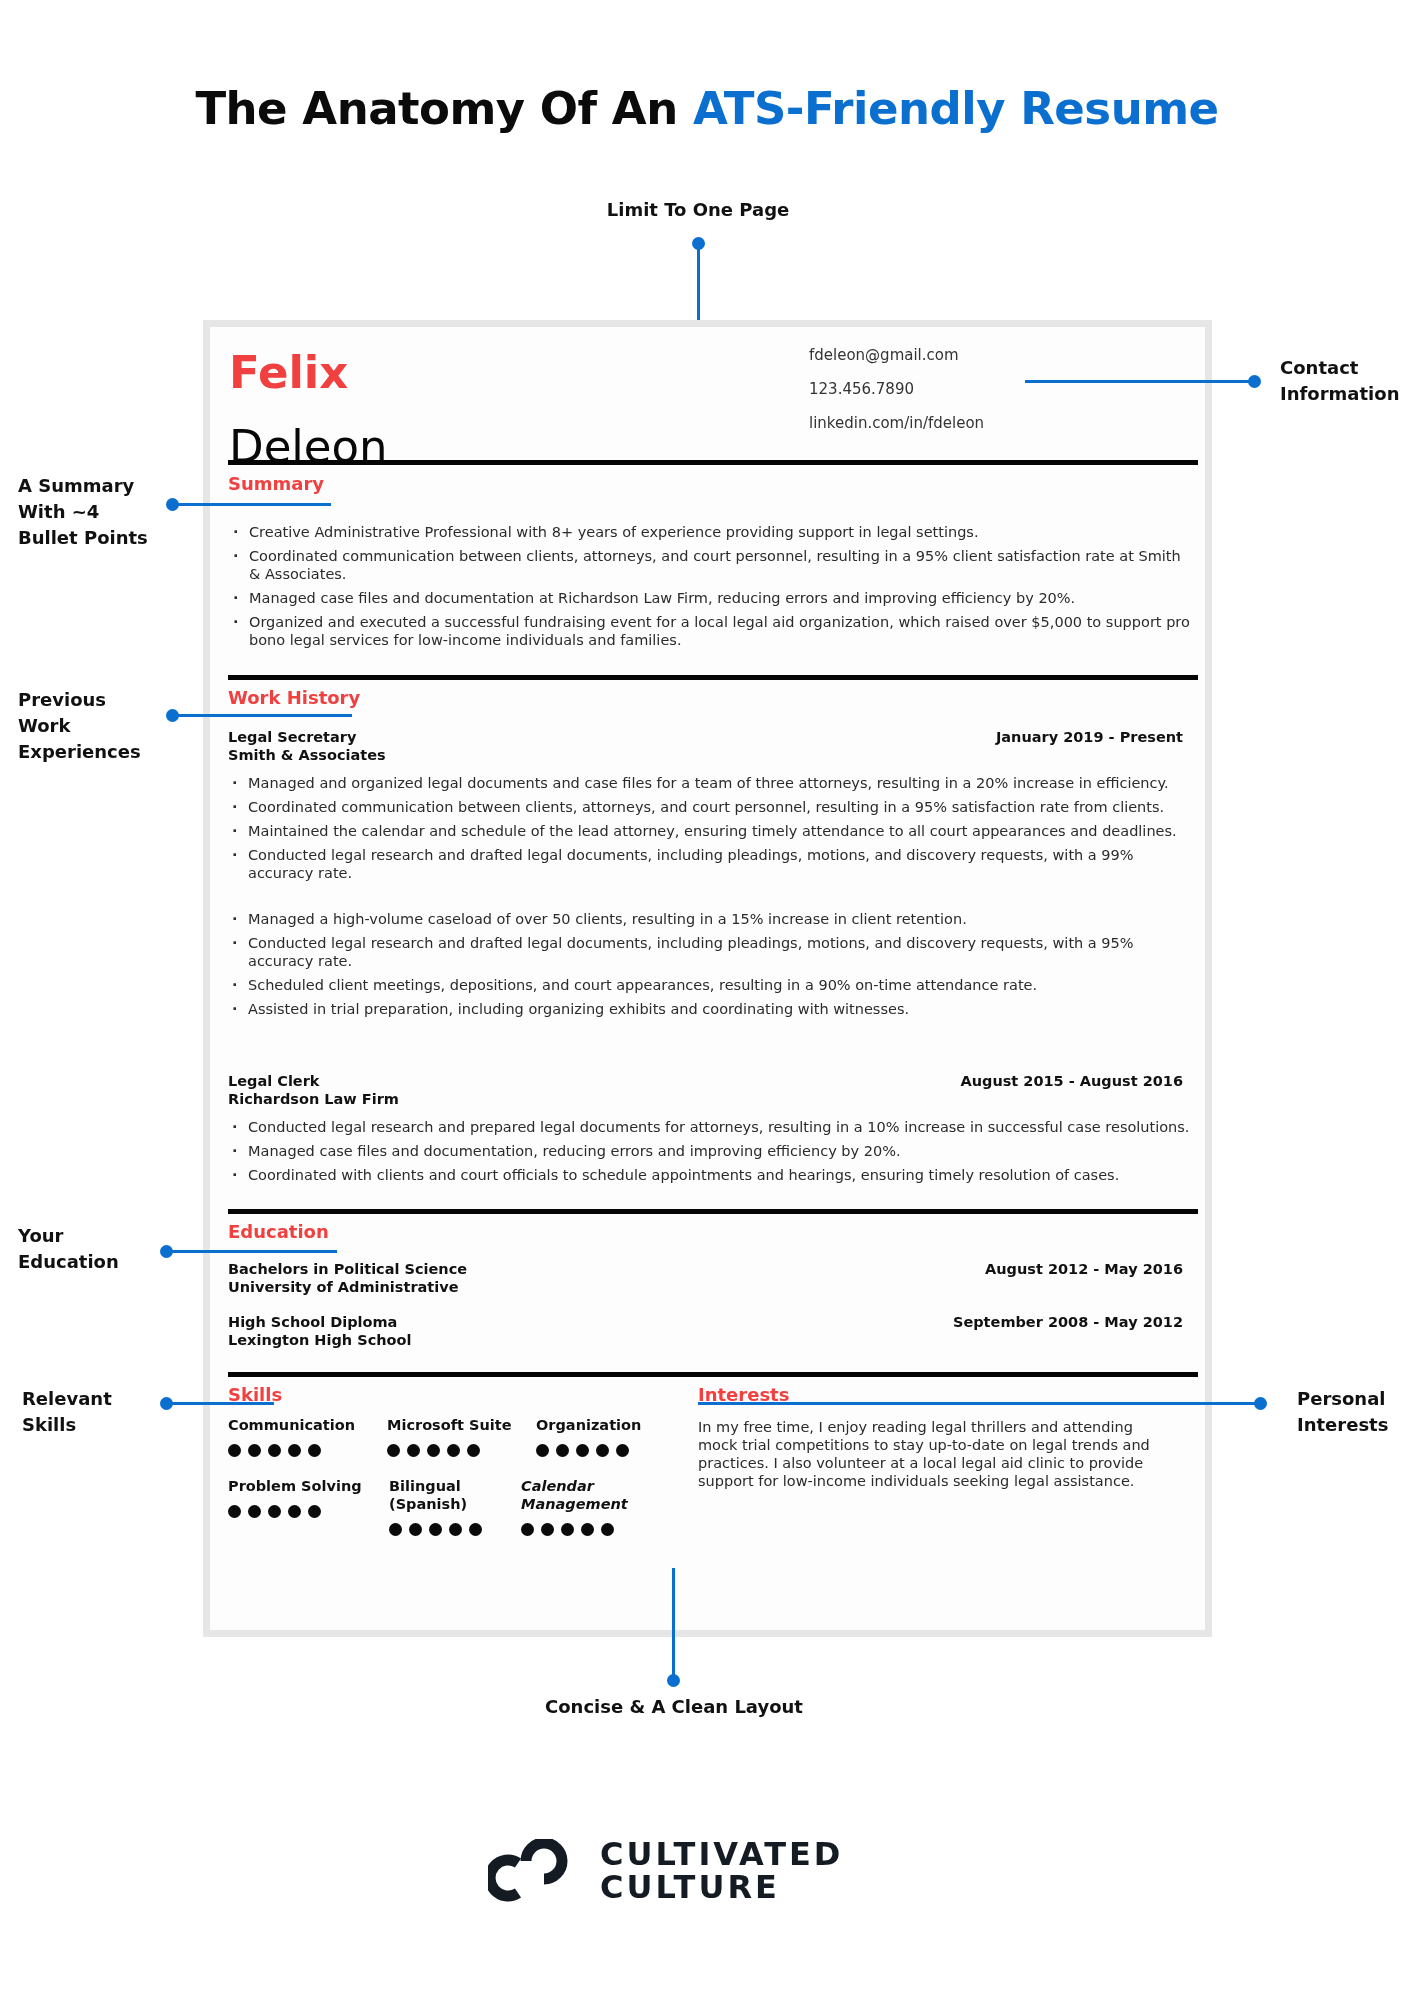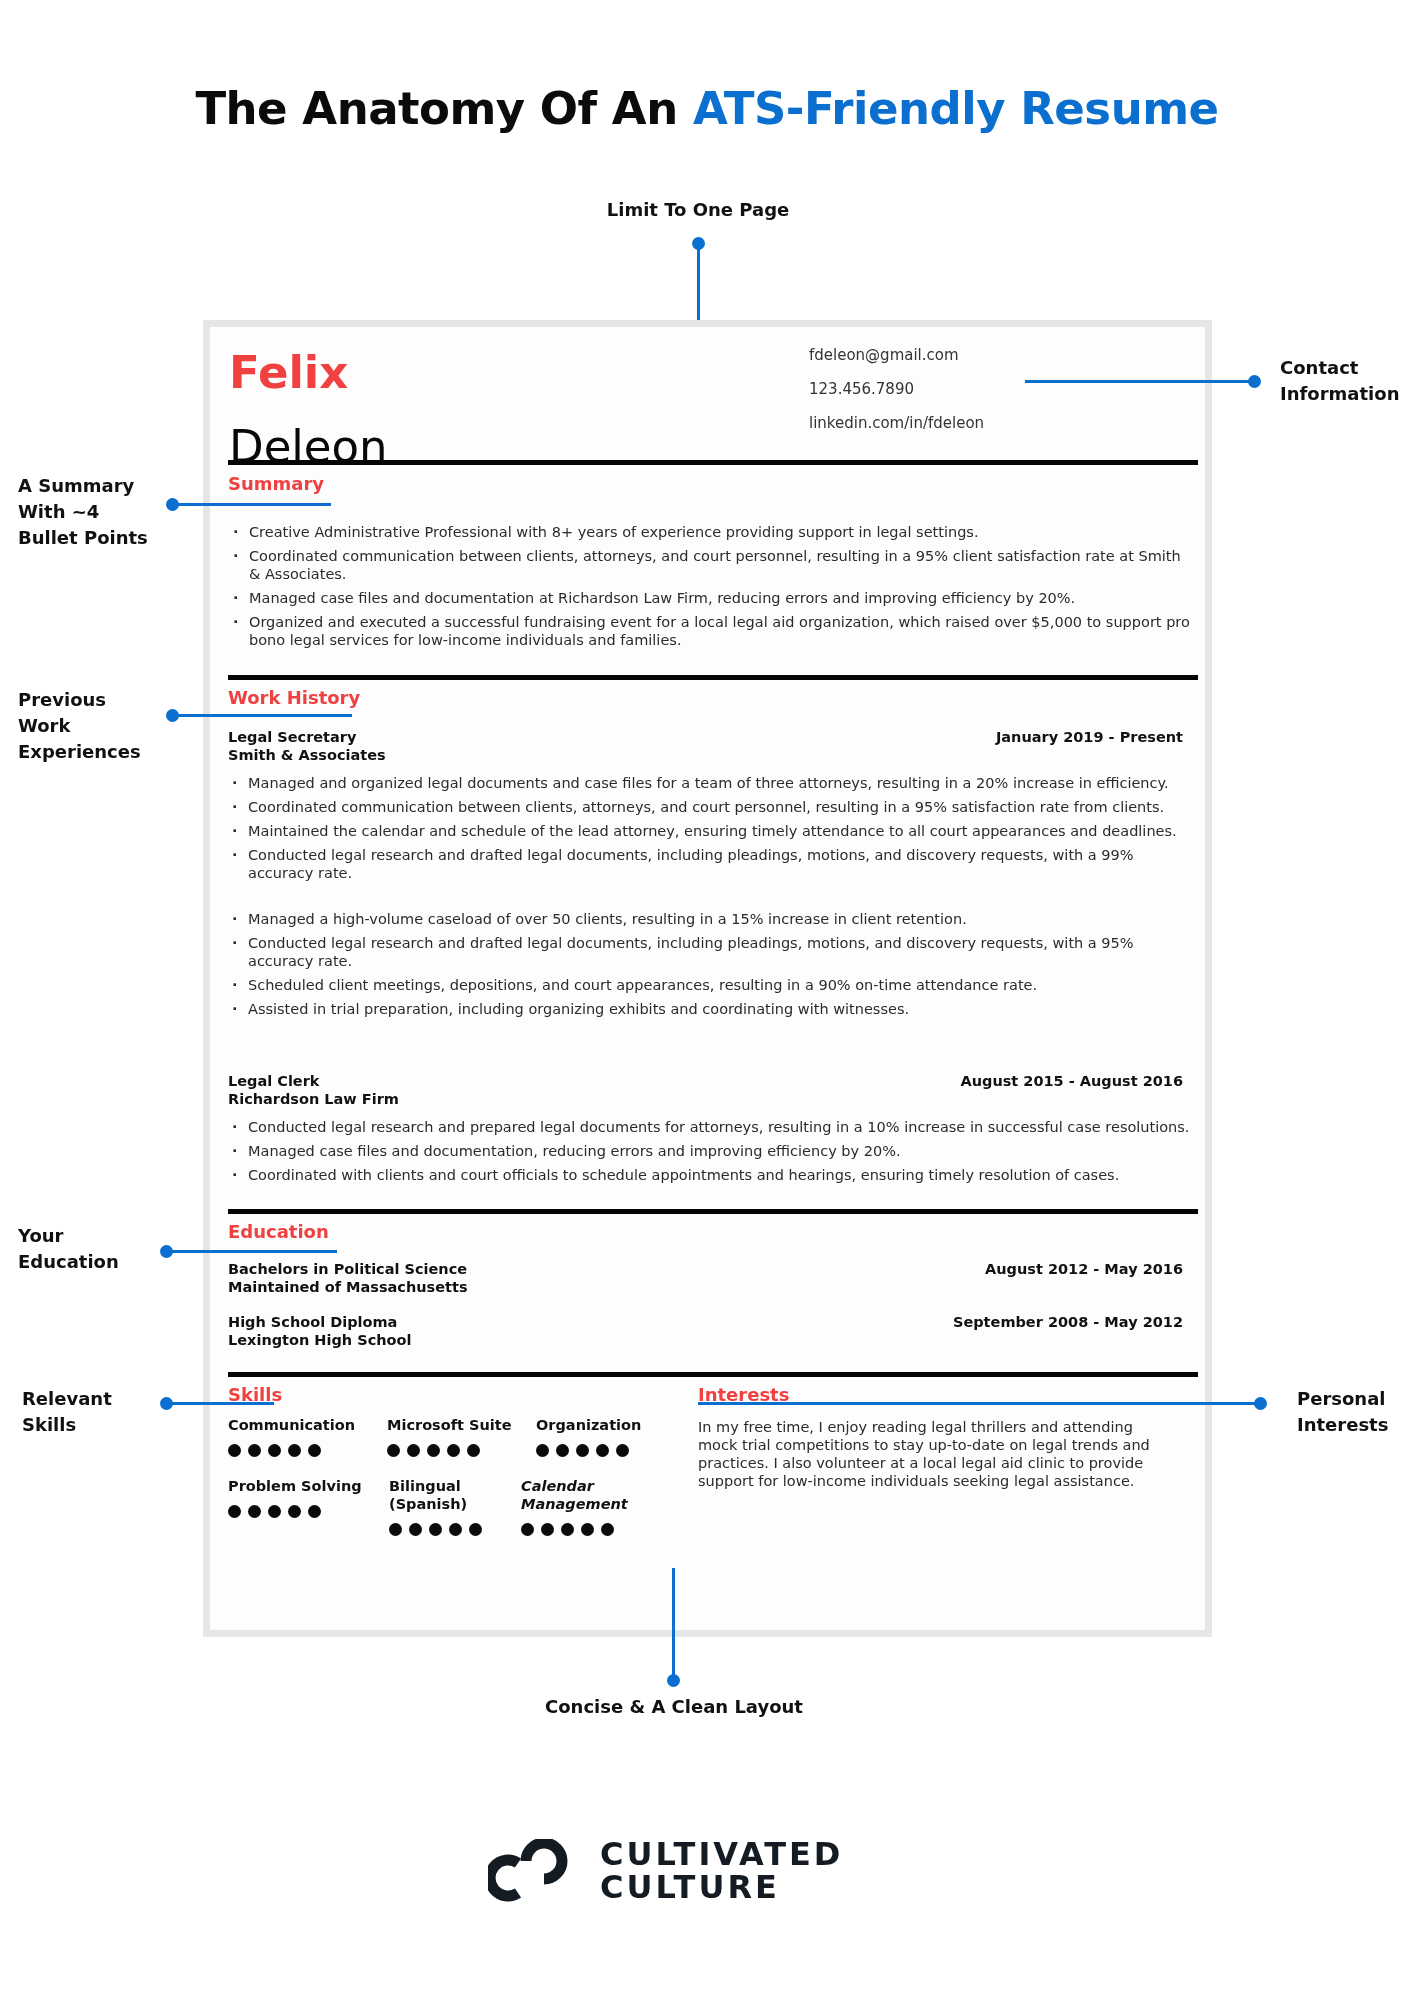--- a/index.html
+++ b/index.html
@@ -127,21 +127,21 @@
 <div class="abs blue-line" style="left:166px; top:1250px; width:171px; height:3px;"></div>
 <div class="abs dot" style="left:160px; top:1245px;"></div>
 <div class="abs callout" style="left:18px; top:1223px;">
   <div>Your</div>
   <div>Education</div>
 </div>
 
 <div class="abs" style="left:228px; top:1260px; width:955px; display:flex; justify-content:space-between;">
   <div>
     <div class="job-title">Bachelors in Political Science</div>
-    <div class="job-org">Maintained of Massachusetts</div>
+    <div class="job-org">University of Administrative</div>
   </div>
   <div class="job-date">August 2012 - May 2016</div>
 </div>
 <div class="abs" style="left:228px; top:1313px; width:955px; display:flex; justify-content:space-between;">
   <div>
     <div class="job-title">High School Diploma</div>
     <div class="job-org">Lexington High School</div>
   </div>
   <div class="job-date">September 2008 - May 2012</div>
 </div>

